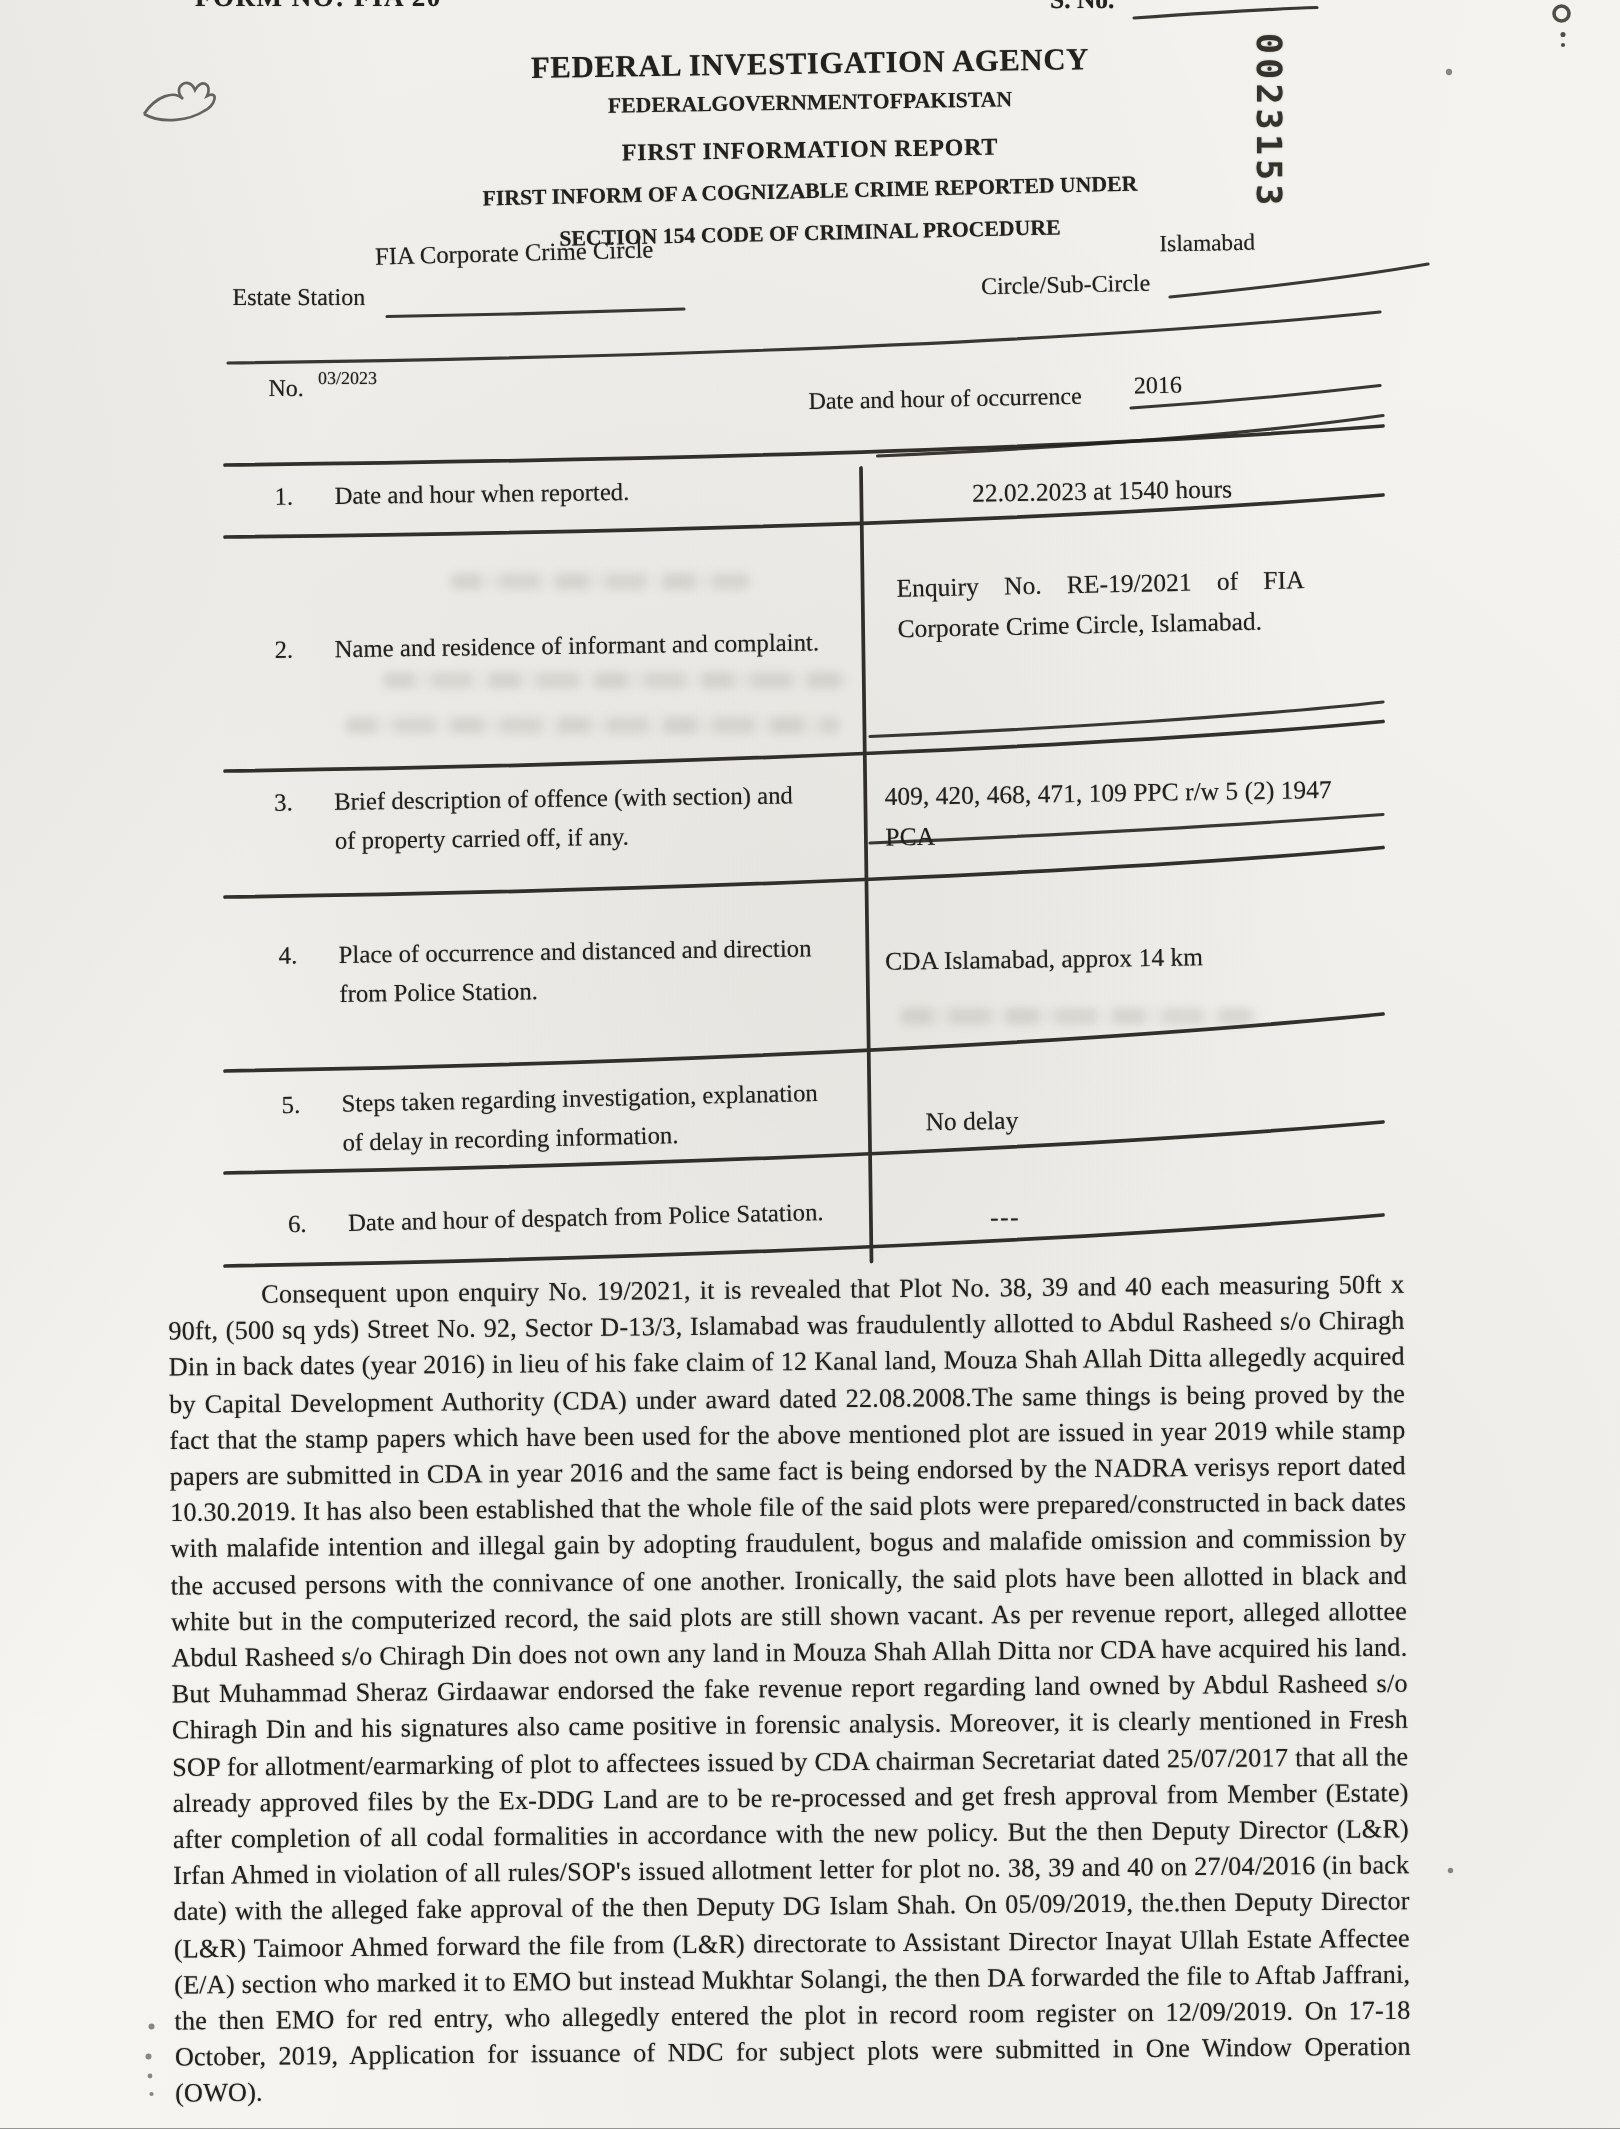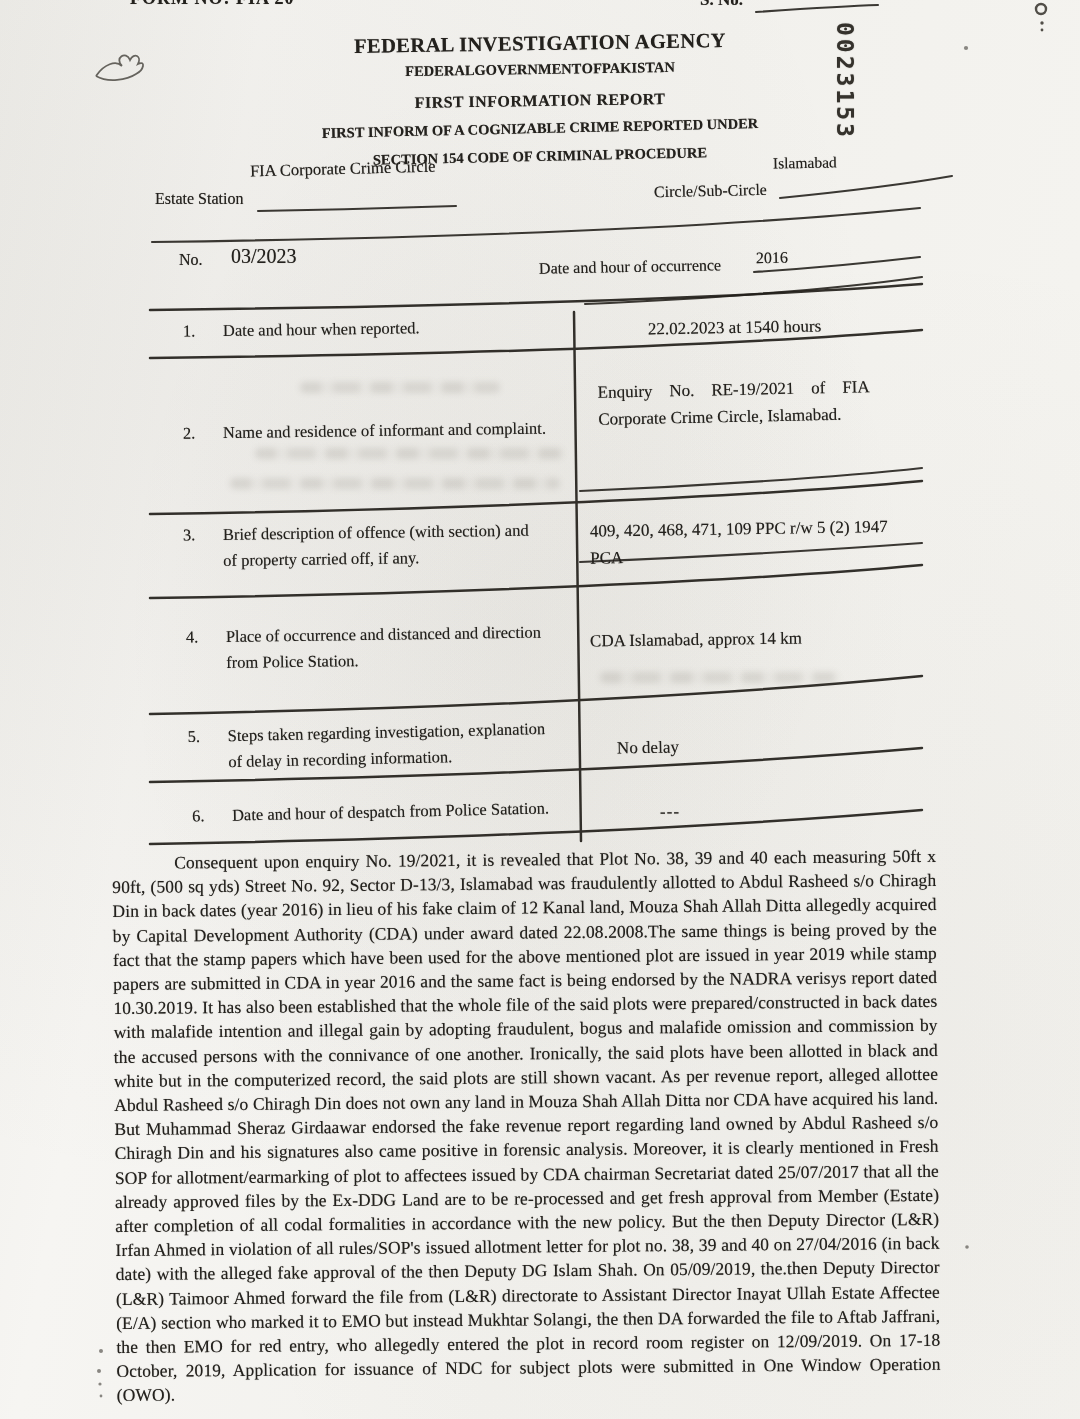--- a/index.html
+++ b/index.html
@@ -111,21 +111,21 @@
   <div class="t b c" style="top:61px; font-size:14.5px; word-spacing:-3px; transform:rotate(-0.9deg);">FEDERAL GOVERNMENT OF PAKISTAN</div>
   <div class="t b c" style="top:92px; font-size:16px; letter-spacing:.5px; transform:rotate(-0.9deg);">FIRST INFORMATION REPORT</div>
   <div class="t b c" style="top:120px; font-size:14.5px; transform:rotate(-1.3deg);">FIRST INFORM OF A COGNIZABLE CRIME REPORTED UNDER</div>
   <div class="t b c" style="top:148px; font-size:14.5px; transform:rotate(-1.3deg);">SECTION 154 CODE OF CRIMINAL PROCEDURE</div>
 
   <div class="t" style="left:250px; top:159px; font-size:16.5px; transform:rotate(-1.5deg);">FIA Corporate Crime Circle</div>
   <div class="t" style="left:773px; top:154px; font-size:15.5px; transform:rotate(-1deg);">Islamabad</div>
   <div class="t" style="left:155px; top:190px; font-size:16px;">Estate Station</div>
   <div class="t" style="left:654px; top:182px; font-size:16px; transform:rotate(-1.2deg);">Circle/Sub-Circle</div>
 
-  <div class="t" style="left:231px; top:245px; font-size:20px;">03/2023</div>
+  <div class="t" style="left:212px; top:245px; font-size:12px;">03/2023</div>
   <div class="t" style="left:179px; top:251px; font-size:16px;">No.</div>
   <div class="t" style="left:539px; top:258px; font-size:16px; transform:rotate(-1.1deg);">Date and hour of occurrence</div>
   <div class="t" style="left:756px; top:249px; font-size:16px; transform:rotate(-1.1deg);">2016</div>
 
   <div class="lbl" style="left:183px; top:316px; width:370px; transform:rotate(-0.8deg);">
     <span class="num">1.</span>
     <span class="ltx">Date and hour when reported.</span>
   </div>
   <div class="val" style="left:648px; top:314px; transform:rotate(-1deg);">22.02.2023 at 1540 hours</div>
 

